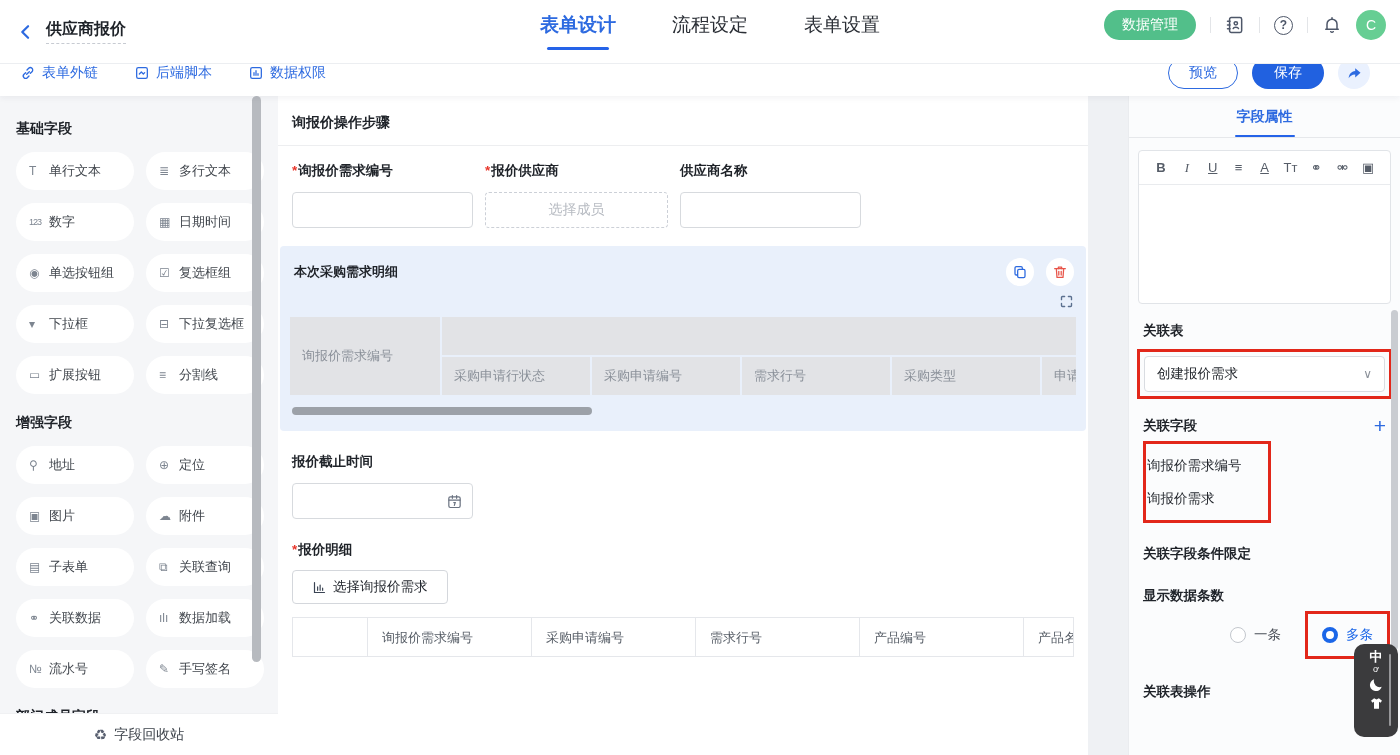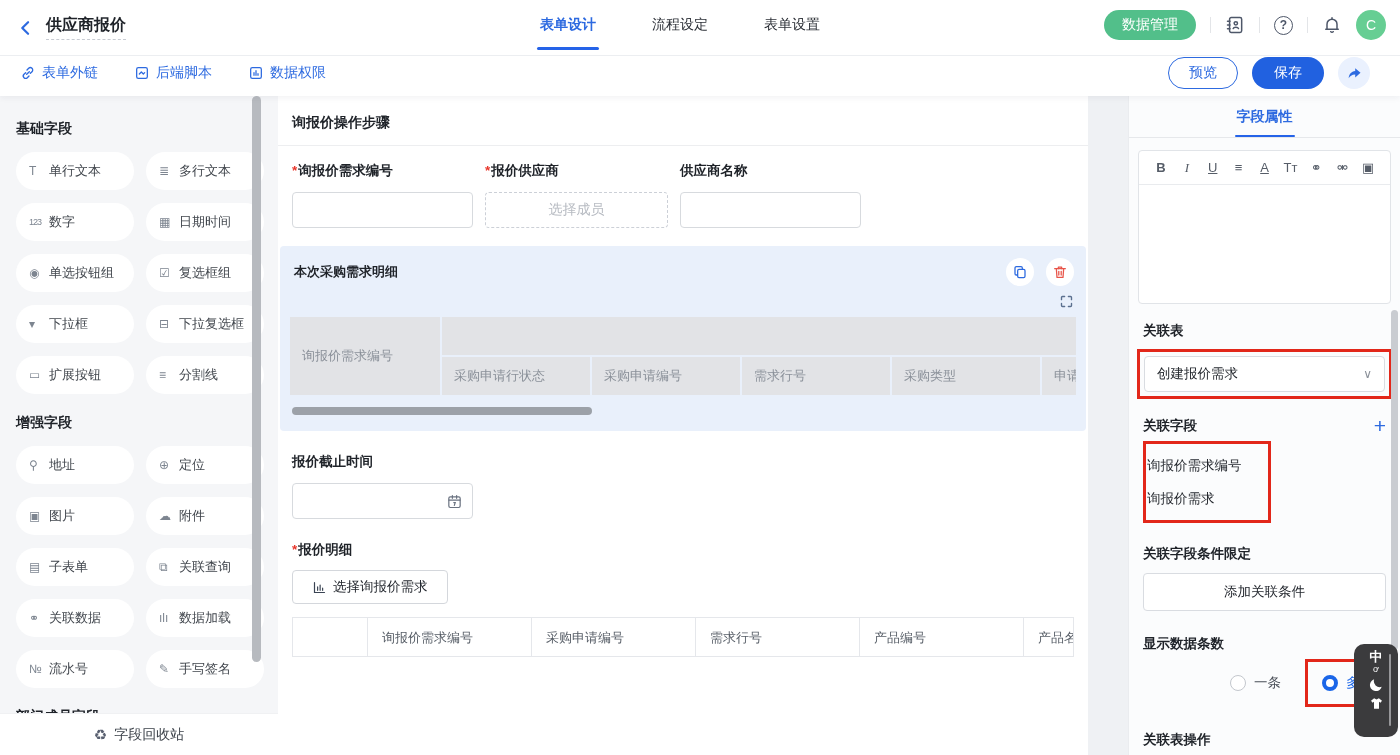--- a/index.html
+++ b/index.html
@@ -2,25 +2,25 @@
 <html><head>
 <meta charset="utf-8">
 <style>
   *{margin:0;padding:0;box-sizing:border-box;}
   html,body{width:1400px;height:755px;overflow:hidden;}
   body{font-family:"Liberation Sans","DejaVu Sans",sans-serif;color:#1f2329;background:#fff;}
   #app{position:relative;width:1400px;height:755px;overflow:hidden;}
   svg{display:block;}
 
   
-  .header{position:absolute;left:0;top:0;width:1400px;height:56px;background:#fff;border-bottom:1px solid #eceef1;display:flex;align-items:center;z-index:30;}
+  .header{position:absolute;left:0;top:0;width:1400px;height:64px;background:#fff;border-bottom:1px solid #eceef1;display:flex;align-items:center;z-index:30;}
   .back-btn{margin-left:16px;cursor:pointer;}
   .page-title{margin-left:10px;font-size:16px;font-weight:700;color:#1f2329;border-bottom:1px dashed #c7cbd2;padding-bottom:3px;}
   .htabs{position:absolute;left:540px;top:0;height:50px;display:flex;gap:56px;}
-  .htab{height:50px;display:flex;align-items:center;font-size:14px;color:#2b2f36;position:relative;cursor:pointer;}
+  .htab{height:50px;display:flex;align-items:center;font-size:19px;color:#2b2f36;position:relative;cursor:pointer;}
   .htab.active{color:#2d6ae0;font-weight:600;}
   .htab.active:after{content:"";position:absolute;left:50%;transform:translateX(-50%);bottom:0;width:62px;height:3px;border-radius:2px;background:#2563e8;}
   .hright{position:absolute;right:14px;top:0;height:50px;display:flex;align-items:center;gap:14px;}
   .btn-green{height:30px;padding:0 18px;border-radius:15px;background:#52bf8a;color:#fff;font-size:14px;display:flex;align-items:center;border:none;cursor:pointer;}
   .vdiv{width:1px;height:16px;background:#e3e5e8;}
   .hicon{cursor:pointer;display:flex;align-items:center;}
   .help-circle{width:19px;height:19px;border:1.7px solid #4e5769;border-radius:50%;display:flex;align-items:center;justify-content:center;font-size:12px;font-weight:700;color:#4e5769;}
   .avatar{width:30px;height:30px;border-radius:50%;background:#66ce93;color:#fff;font-size:14px;display:flex;align-items:center;justify-content:center;cursor:pointer;}
 
   
@@ -438,21 +438,20 @@
       <div class="lf-row">
         <span class="plabel">关联字段</span>
         <span class="plus">+</span>
       </div>
       <div class="red-frame lf-frame">
         <div class="lf-item">询报价需求编号</div>
         <div class="lf-item">询报价需求</div>
       </div>
 
       <div class="plabel" style="margin-top:22px;">关联字段条件限定</div>
-      <button class="btn-cond">添加关联条件</button>
 
       <div class="plabel" style="margin-top:24px;">显示数据条数</div>
       <div class="radio-row">
         <span class="ropt">
           <span class="radio"></span>
           <span class="r-lab">一条</span>
         </span>
         <span class="red-frame radio-frame">
           <span class="ropt">
             <span class="radio sel"></span>

